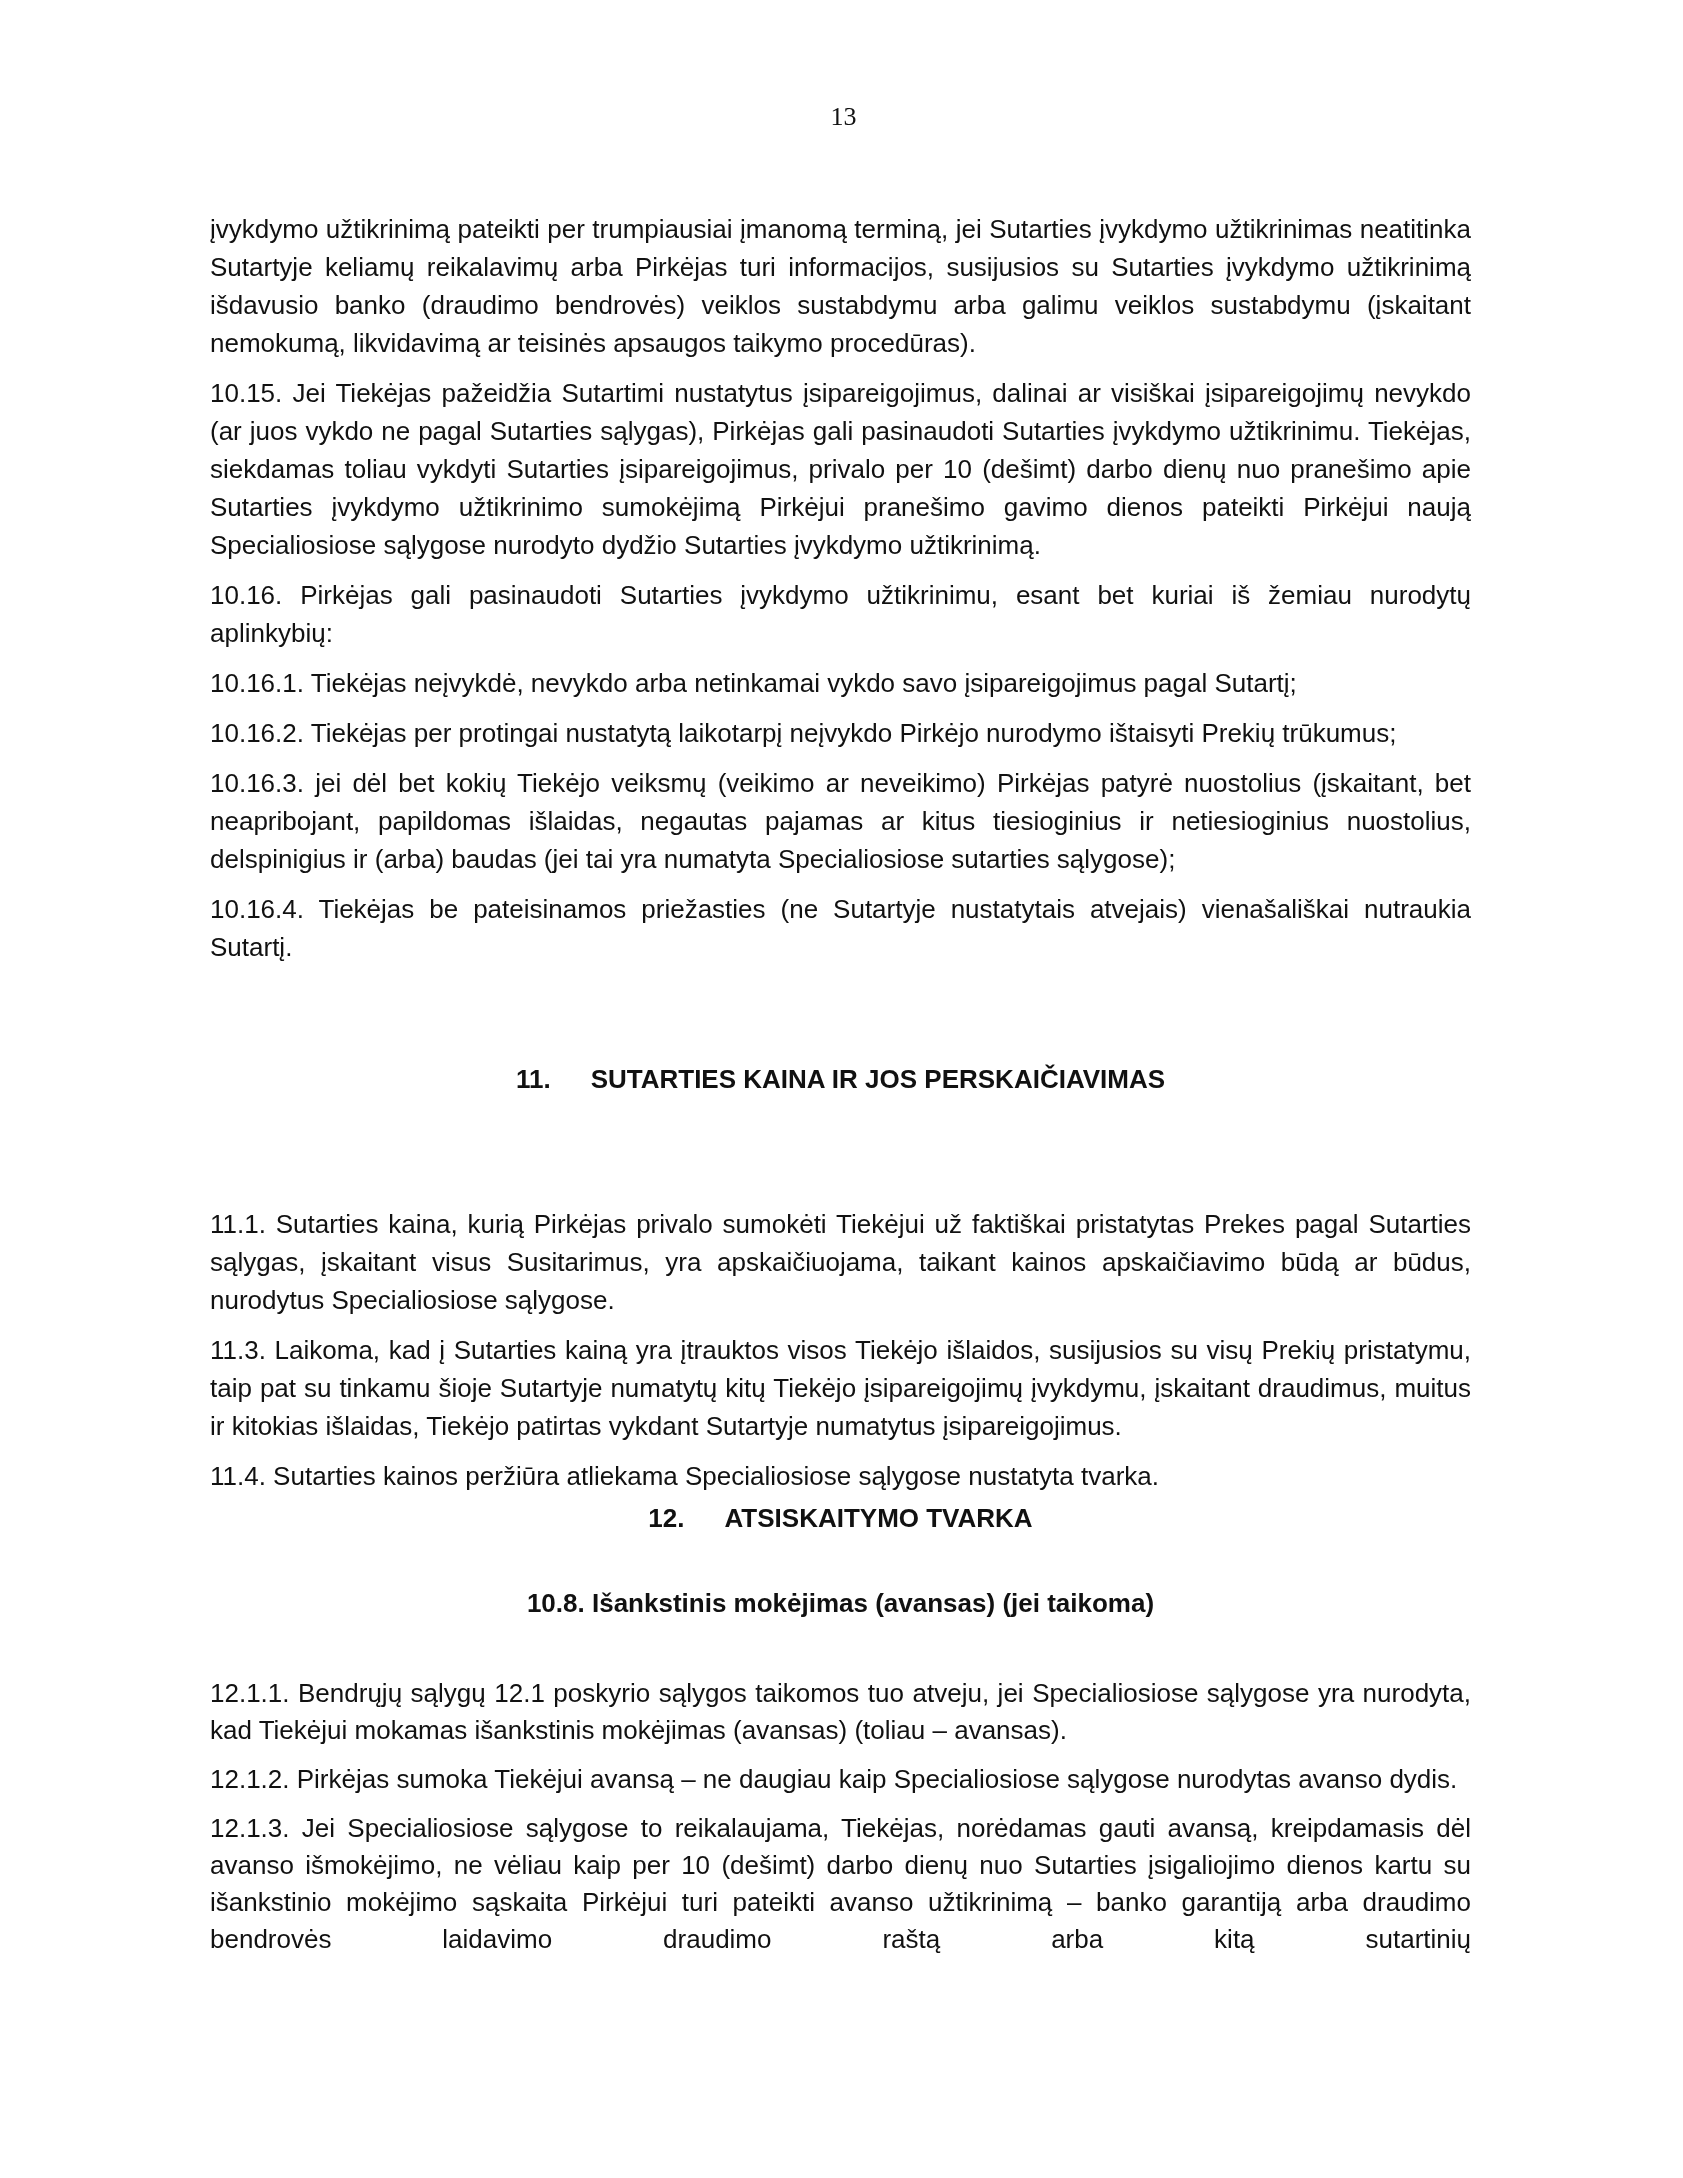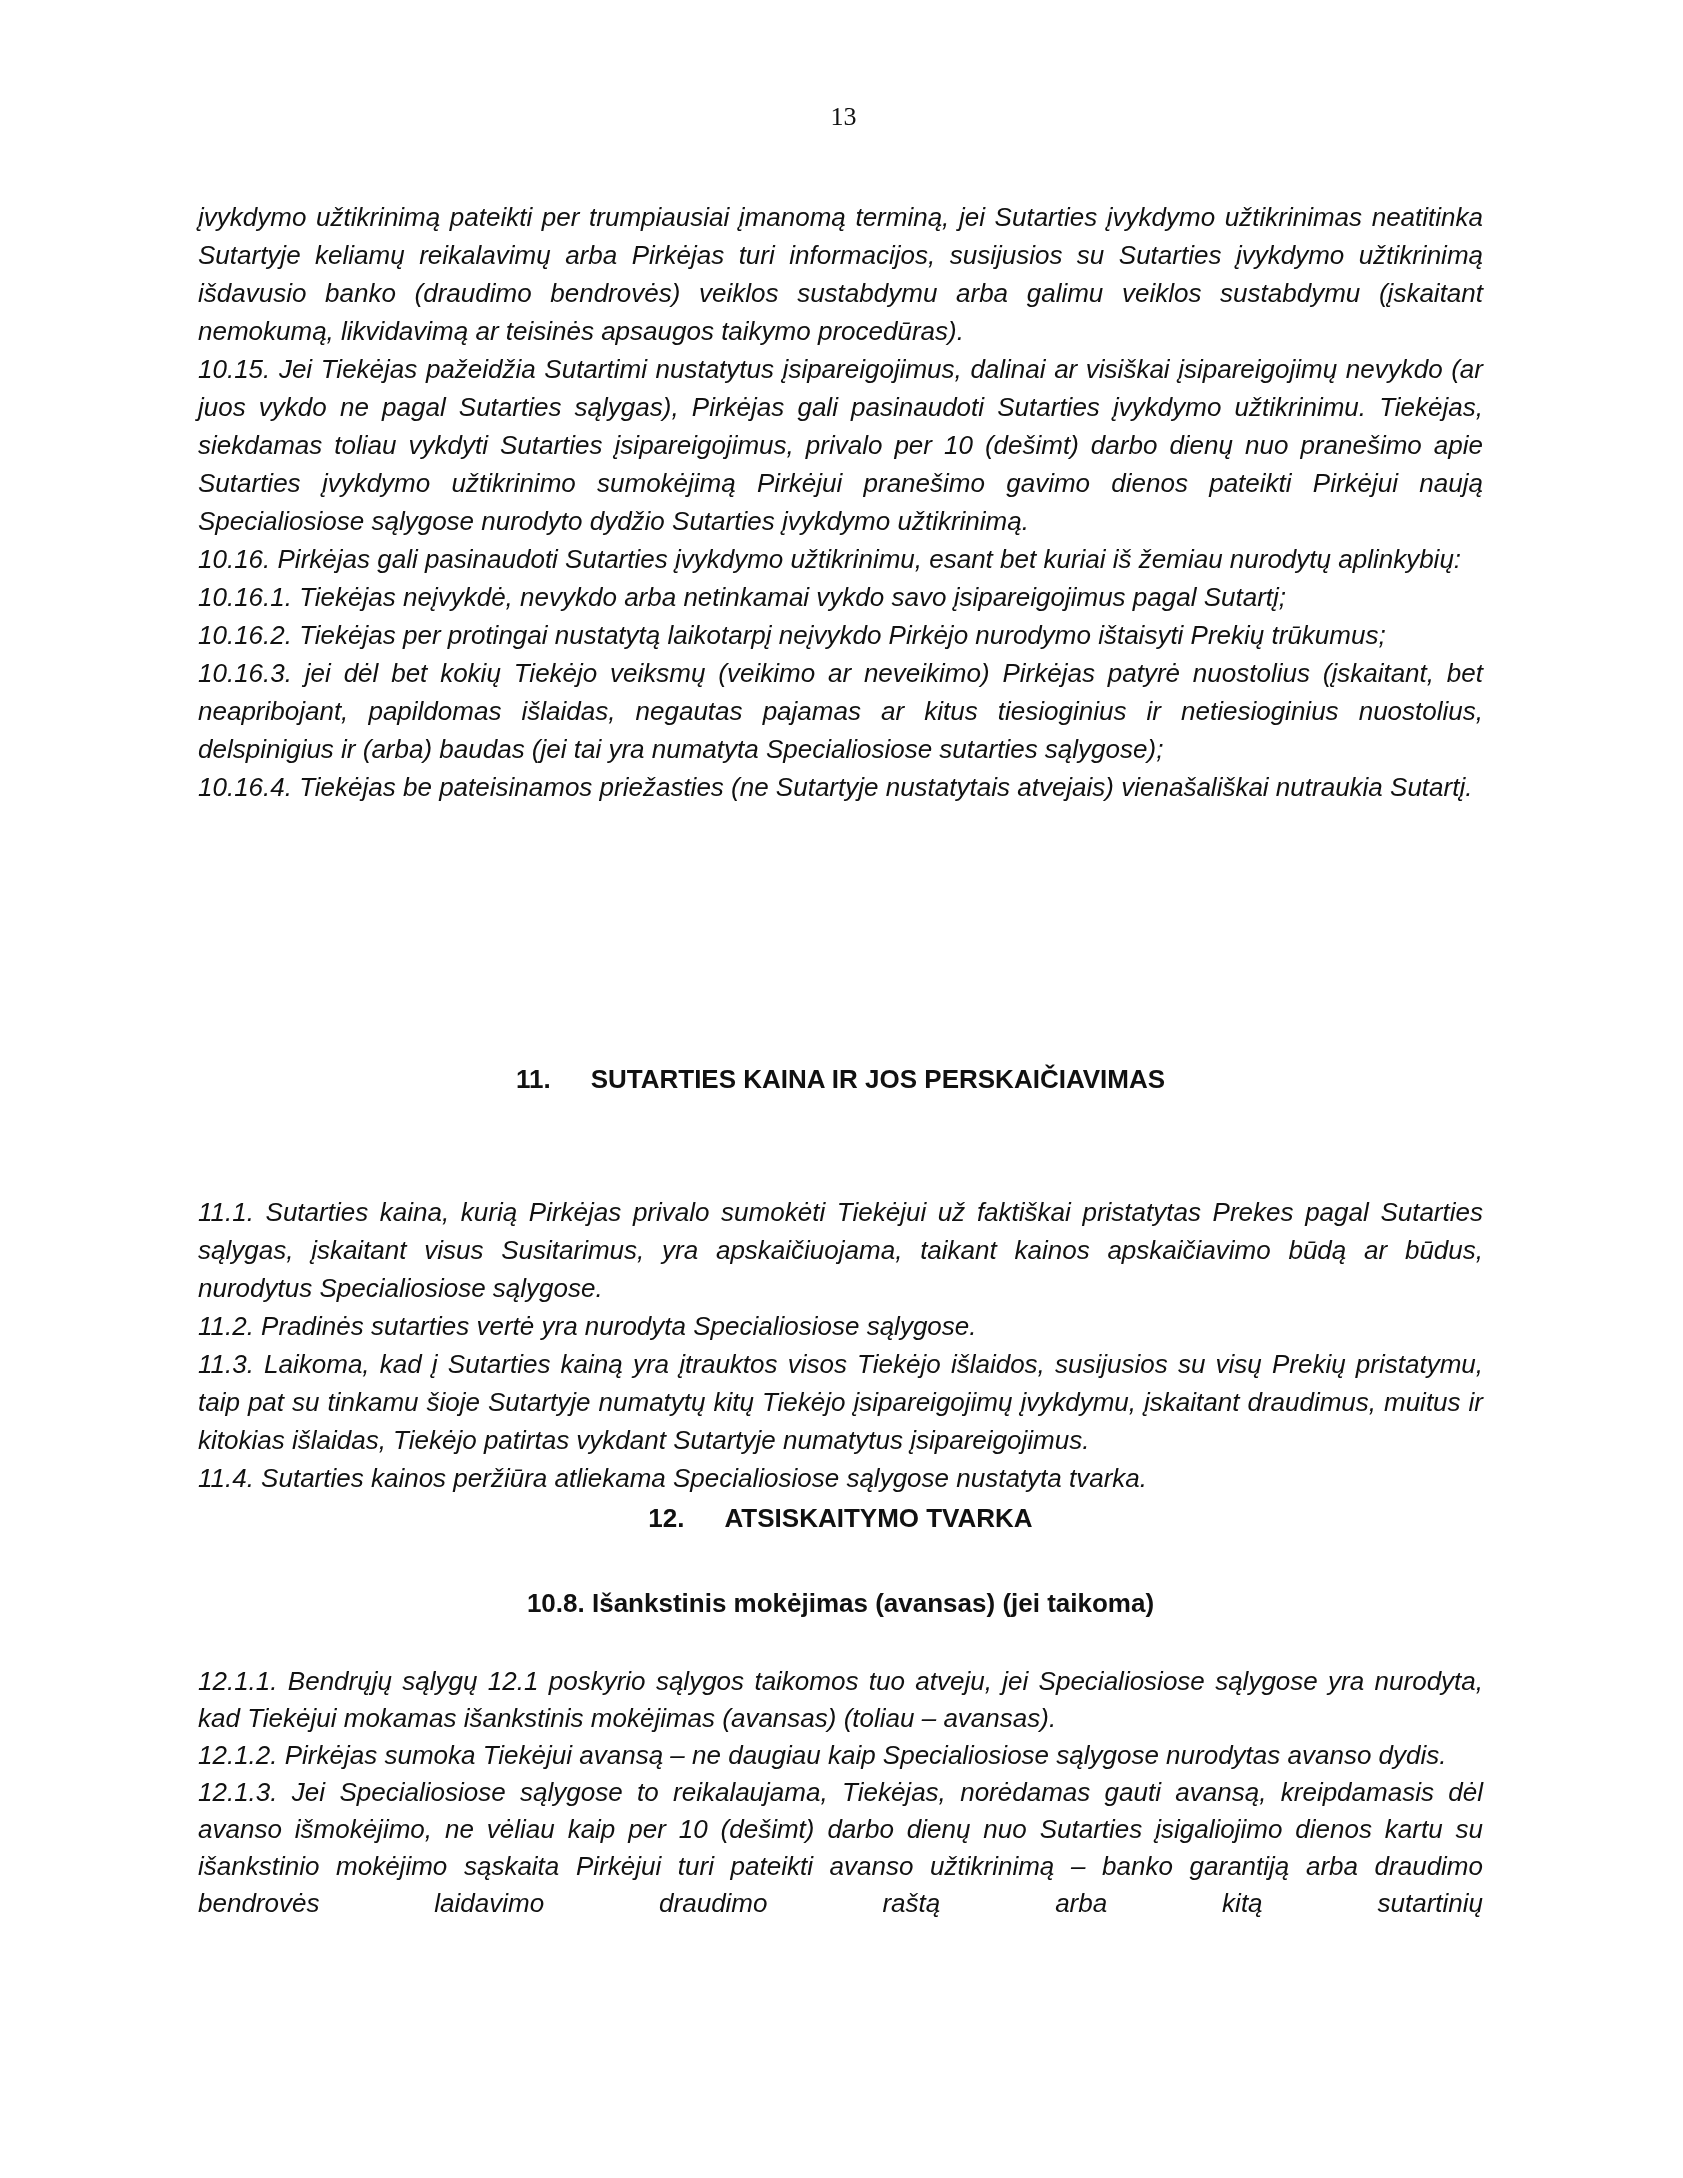--- a/index.html
+++ b/index.html
@@ -7,21 +7,21 @@
   .page-number {
     position: absolute; left: 0; width: 1683px; top: 99px;
     text-align: center; font-family: "Liberation Serif", serif; font-size: 26px; line-height: 36px;
     padding-left: 2px;
   }
   .block {
     position: absolute; left: 198px; width: 1285px;
     font-family: "Liberation Sans", sans-serif; font-size: 26px;
     text-align: justify; text-align-last: left;
   }
-  .block p { margin: 0; font-style: italic; }
+  .block p { margin: 12px; }
   .heading {
     position: absolute; left: 198px; width: 1285px; text-align: center;
     font-family: "Liberation Sans", sans-serif; font-weight: bold; font-size: 26px; line-height: 36px;
     white-space: pre;
   }
   .heading .num { display: inline-block; }
   .heading .gap { display: inline-block; width: 40px; }
 </style>
 </head>
 <body>
@@ -37,21 +37,20 @@
     <p>10.16.1. Tiekėjas neįvykdė, nevykdo arba netinkamai vykdo savo įsipareigojimus pagal Sutartį;</p>
     <p>10.16.2. Tiekėjas per protingai nustatytą laikotarpį neįvykdo Pirkėjo nurodymo ištaisyti Prekių trūkumus;</p>
     <p>10.16.3. jei dėl bet kokių Tiekėjo veiksmų (veikimo ar neveikimo) Pirkėjas patyrė nuostolius (įskaitant, bet neapribojant, papildomas išlaidas, negautas pajamas ar kitus tiesioginius ir netiesioginius nuostolius, delspinigius ir (arba) baudas (jei tai yra numatyta Specialiosiose sutarties sąlygose);</p>
     <p>10.16.4. Tiekėjas be pateisinamos priežasties (ne Sutartyje nustatytais atvejais) vienašališkai nutraukia Sutartį.</p>
   </div>
 
   <div class="heading" style="top:1061px;text-align:center;"><span class="num">11.</span><span class="gap"></span><span>SUTARTIES KAINA IR JOS PERSKAIČIAVIMAS</span></div>
 
   <div class="block" style="top:1193px; line-height:38px;">
     <p>11.1. Sutarties kaina, kurią Pirkėjas privalo sumokėti Tiekėjui už faktiškai pristatytas Prekes pagal Sutarties sąlygas, įskaitant visus Susitarimus, yra apskaičiuojama, taikant kainos apskaičiavimo būdą ar būdus, nurodytus Specialiosiose sąlygose.</p>
-    <p>11.2. Pradinės sutarties vertė yra nurodyta Specialiosiose sąlygose.</p>
     <p>11.3. Laikoma, kad į Sutarties kainą yra įtrauktos visos Tiekėjo išlaidos, susijusios su visų Prekių pristatymu, taip pat su tinkamu šioje Sutartyje numatytų kitų Tiekėjo įsipareigojimų įvykdymu, įskaitant draudimus, muitus ir kitokias išlaidas, Tiekėjo patirtas vykdant Sutartyje numatytus įsipareigojimus.</p>
     <p>11.4. Sutarties kainos peržiūra atliekama Specialiosiose sąlygose nustatyta tvarka.</p>
   </div>
 
   <div class="heading" style="top:1500px;"><span class="num">12.</span><span class="gap"></span><span>ATSISKAITYMO TVARKA</span></div>
 
   <div class="heading" style="top:1585px;">10.8. Išankstinis mokėjimas (avansas) (jei taikoma)</div>
 
   <div class="block" style="top:1663px; line-height:37px;">
     <p>12.1.1. Bendrųjų sąlygų 12.1 poskyrio sąlygos taikomos tuo atveju, jei Specialiosiose sąlygose yra nurodyta, kad Tiekėjui mokamas išankstinis mokėjimas (avansas) (toliau – avansas).</p>

